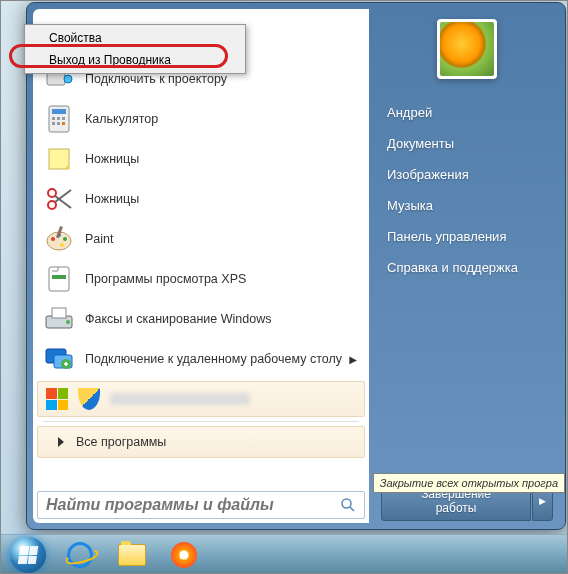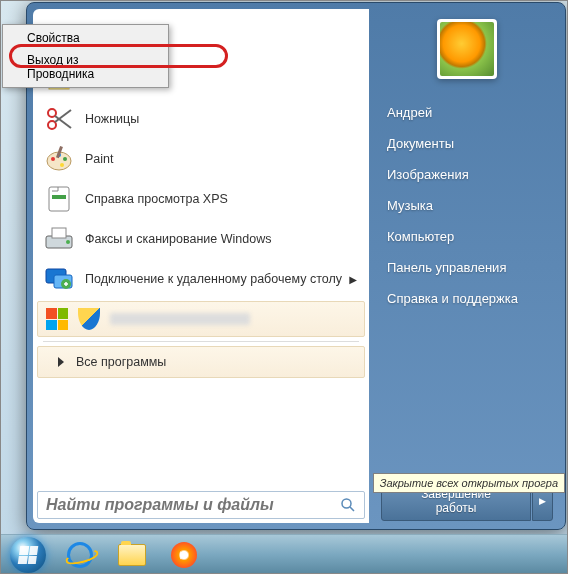--- a/index.html
+++ b/index.html
@@ -5,21 +5,21 @@
 * { margin: 0; padding: 0; box-sizing: border-box; font-family: 'Segoe UI', Tahoma, sans-serif; }
 body { width: 568px; height: 574px; background: #fff; overflow: hidden; position: relative; }
 .desktop { width: 100%; height: 100%; background: linear-gradient(to bottom, #d8e8f0 0%, #c0d8e8 100%); position: relative; }
 .start-menu { position: absolute; left: 26px; top: 2px; width: 540px; height: 528px; background: linear-gradient(to bottom, #4f7ba8 0%, #6b95c0 100%); border-radius: 8px; box-shadow: 0 4px 20px rgba(0,0,0,0.5); border: 1px solid #2a4a6a; display: flex; overflow: hidden; }
 .left-pane { width: 336px; background: #fff; border-radius: 6px 0 0 6px; margin: 6px 0 6px 6px; display: flex; flex-direction: column; padding: 4px; }
 .right-pane { flex: 1; padding: 8px 12px; display: flex; flex-direction: column; }
 .avatar-box { width: 60px; height: 60px; background: #fff; border-radius: 4px; margin: 8px auto 18px; padding: 3px; box-shadow: 0 2px 6px rgba(0,0,0,0.3); }
 .avatar-img { width: 100%; height: 100%; background: radial-gradient(circle at 40% 40%, #ffcc33 0%, #ff9900 40%, #c27a00 50%, #8bc34a 55%, #558b2f 100%); border-radius: 2px; }
 .right-item { color: #fff; font-size: 13px; padding: 8px 6px; cursor: pointer; text-shadow: 0 1px 2px rgba(0,0,0,0.3); }
 .prog-list { flex: 1; }
-.ctx-menu { position: absolute; left: 2px; top: 24px; width: 167px; background: #f0f0f0; border: 1px solid #979797; box-shadow: 2px 2px 6px rgba(0,0,0,0.3); z-index: 10; padding: 2px; }
+.ctx-menu { position: absolute; left: 24px; top: 24px; width: 222px; background: #f0f0f0; border: 1px solid #979797; box-shadow: 2px 2px 6px rgba(0,0,0,0.3); z-index: 10; padding: 2px; }
 .ctx-item { padding: 4px 22px; font-size: 12px; color: #000; cursor: pointer; }
 .ctx-highlight { position: absolute; left: 9px; top: 44px; width: 219px; height: 24px; border: 3px solid #d42020; border-radius: 12px; z-index: 11; pointer-events: none; }
 .prog-item { display: flex; align-items: center; padding: 4px 6px; gap: 10px; cursor: pointer; border-radius: 2px; position: relative; }
 .prog-icon { width: 32px; height: 32px; display: flex; align-items: center; justify-content: center; font-size: 20px; flex-shrink: 0; }
 .prog-label { font-size: 12.5px; color: #333; }
 .arrow-right { position: absolute; right: 8px; top: 50%; transform: translateY(-50%); font-size: 10px; color: #333; }
 .colored-row { background: linear-gradient(to bottom, #fdf6e8 0%, #f9eedb 100%); border: 1px solid #e8d8b8; border-radius: 2px; margin-top: 2px; display: flex; align-items: center; padding: 6px 8px; gap: 10px; }
 .win-logo { width: 22px; height: 22px; display: grid; grid-template-columns: 1fr 1fr; grid-template-rows: 1fr 1fr; gap: 1px; }
 .win-logo div:nth-child(1){background:#f25022}.win-logo div:nth-child(2){background:#7fba00}.win-logo div:nth-child(3){background:#00a4ef}.win-logo div:nth-child(4){background:#ffb900}
 .shield { width: 22px; height: 22px; background: linear-gradient(135deg,#ffd54f 50%,#1976d2 50%); border-radius: 0 0 50% 50%/0 0 80% 80%; }
@@ -51,21 +51,45 @@
 </head>
 <body>
 
 <div class="desktop">
   <div class="start-menu">
     <div class="left-pane">
 
       <div class="prog-list">
         <div style="height:46px"></div>
 
-
+        <div class="prog-item">
+          <div class="prog-icon">
+            <svg width="28" height="24" viewBox="0 0 28 24">
+                <rect x="2" y="6" width="18" height="12" rx="2" fill="#e0e0e0" stroke="#888"></rect>
+                <circle cx="23" cy="12" r="4" fill="#4fc3f7" stroke="#0277bd"></circle>
+              </svg>
+          </div>
+          <span class="prog-label">Подключить к проектору</span>
+        </div>
+
+        <div class="prog-item">
+          <div class="prog-icon">
+            <svg width="24" height="28" viewBox="0 0 24 28">
+                <rect x="2" y="1" width="20" height="26" rx="2" fill="#eceff1" stroke="#888"></rect>
+                <rect x="5" y="4" width="14" height="5" fill="#4a90d9"></rect>
+                <rect x="5" y="12" width="3" height="3" fill="#999"></rect>
+                <rect x="10" y="12" width="3" height="3" fill="#999"></rect>
+                <rect x="15" y="12" width="3" height="3" fill="#999"></rect>
+                <rect x="5" y="17" width="3" height="3" fill="#999"></rect>
+                <rect x="10" y="17" width="3" height="3" fill="#999"></rect>
+                <rect x="15" y="17" width="3" height="3" fill="#e67e22"></rect>
+              </svg>
+          </div>
+          <span class="prog-label">Калькулятор</span>
+        </div>
 
         <div class="prog-item">
           <div class="prog-icon">
             <svg width="26" height="26" viewBox="0 0 26 26">
                 <rect x="3" y="3" width="20" height="20" fill="#fff59d" stroke="#c9b458"></rect>
                 <path d="M18 23 L23 18 L23 23 Z" fill="#f0d060"></path>
               </svg>
           </div>
           <span class="prog-label">Ножницы</span>
         </div>
@@ -97,21 +121,21 @@
         </div>
 
         <div class="prog-item">
           <div class="prog-icon">
             <svg width="26" height="28" viewBox="0 0 26 28">
                 <rect x="3" y="2" width="20" height="24" rx="2" fill="#fff" stroke="#888"></rect>
                 <rect x="6" y="10" width="14" height="4" fill="#43a047"></rect>
                 <path d="M6 6 L12 6 L12 2" fill="none" stroke="#888"></path>
               </svg>
           </div>
-          <span class="prog-label">Справка просмотра XPS</span>
+          <span class="prog-label">Программы просмотра XPS</span>
         </div>
 
         <div class="prog-item">
           <div class="prog-icon">
             <svg width="30" height="26" viewBox="0 0 30 26">
                 <rect x="2" y="10" width="26" height="12" rx="2" fill="#cfd8dc" stroke="#666"></rect>
                 <rect x="8" y="2" width="14" height="10" fill="#fff" stroke="#888"></rect>
                 <circle cx="24" cy="16" r="2" fill="#4caf50"></circle>
               </svg>
           </div>
@@ -160,21 +184,20 @@
     </div>
 
     <div class="right-pane">
       <div class="avatar-box">
         <div class="avatar-img"></div>
       </div>
       <div class="right-item">Андрей</div>
       <div class="right-item">Документы</div>
       <div class="right-item">Изображения</div>
       <div class="right-item">Музыка</div>
-      <div class="right-item">Компьютер</div>
       <div class="right-item">Панель управления</div>
       <div class="right-item">Справка и поддержка</div>
 
       <div class="shutdown-row">
         <button class="shutdown-btn">Завершение работы</button>
         <button class="shutdown-arr">▶</button>
       </div>
       <div class="tooltip">Закрытие всех открытых програ</div>
     </div>
   </div>

